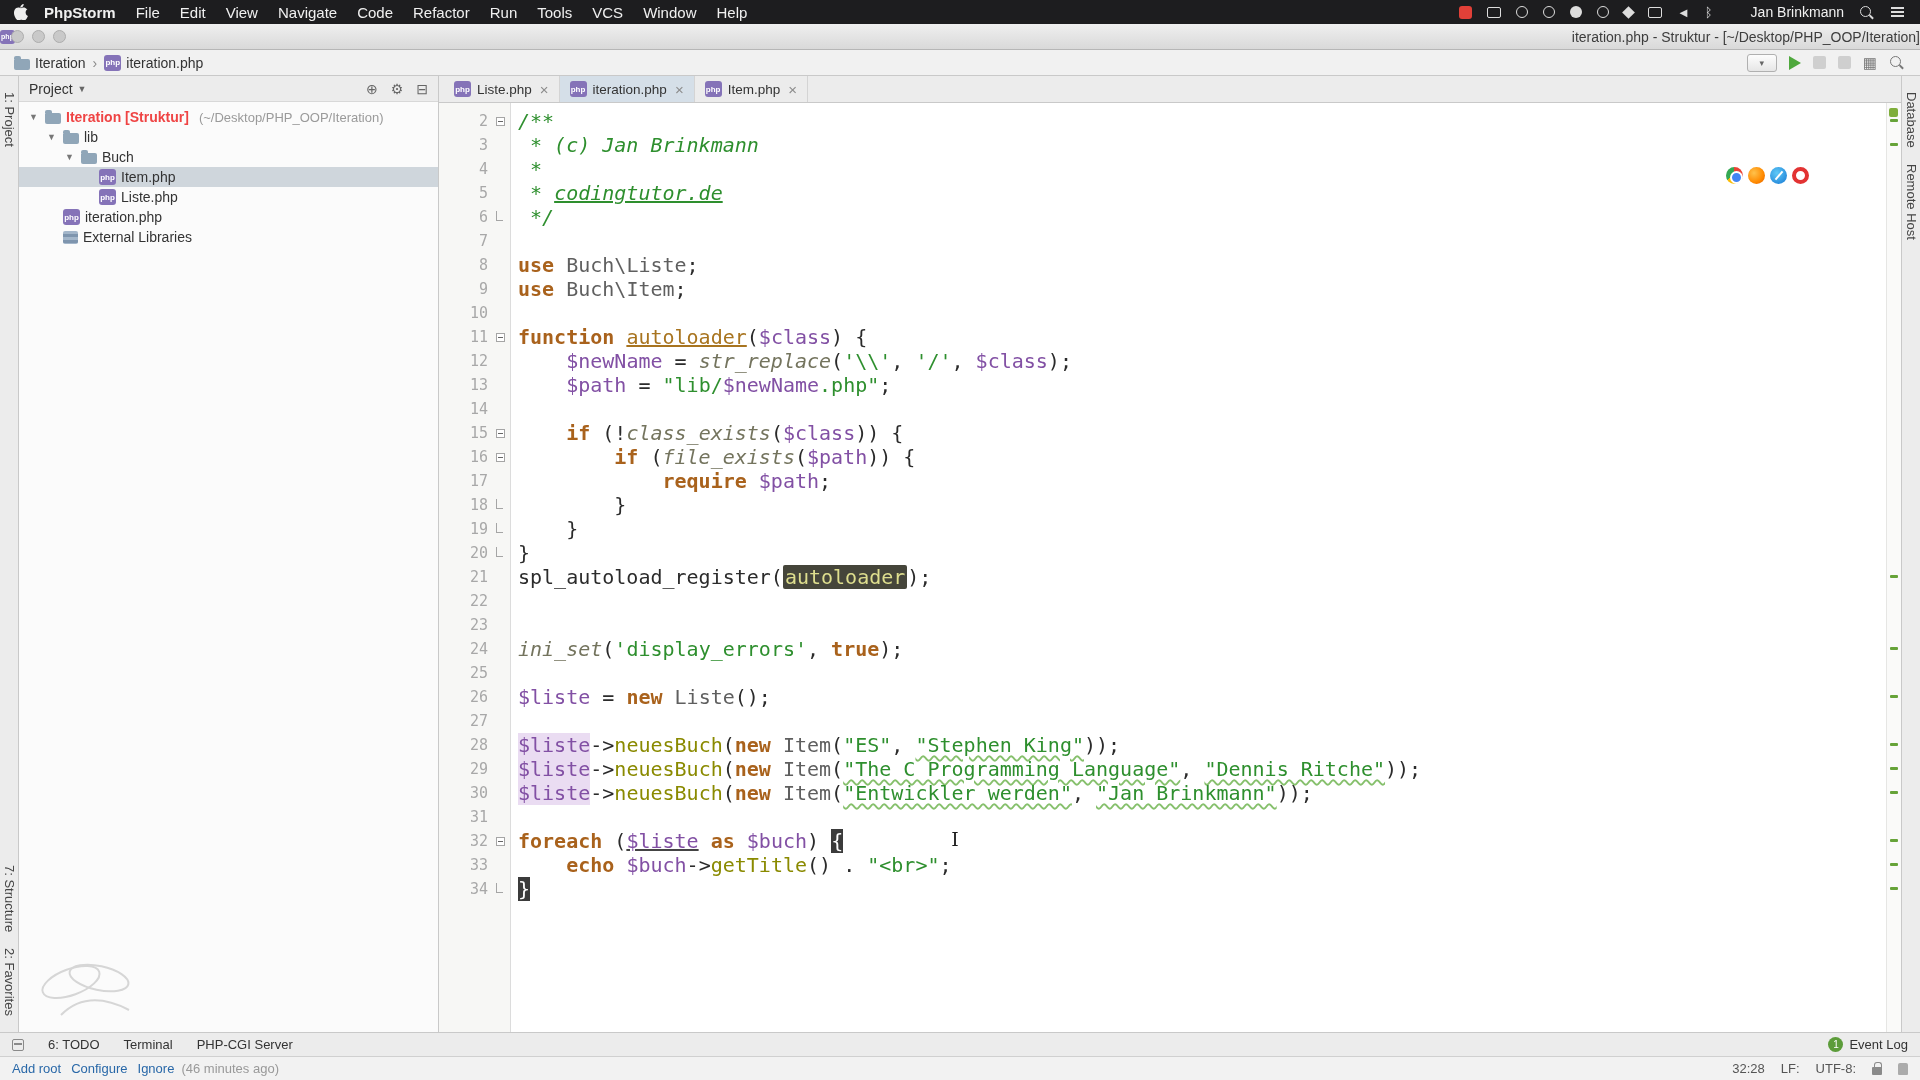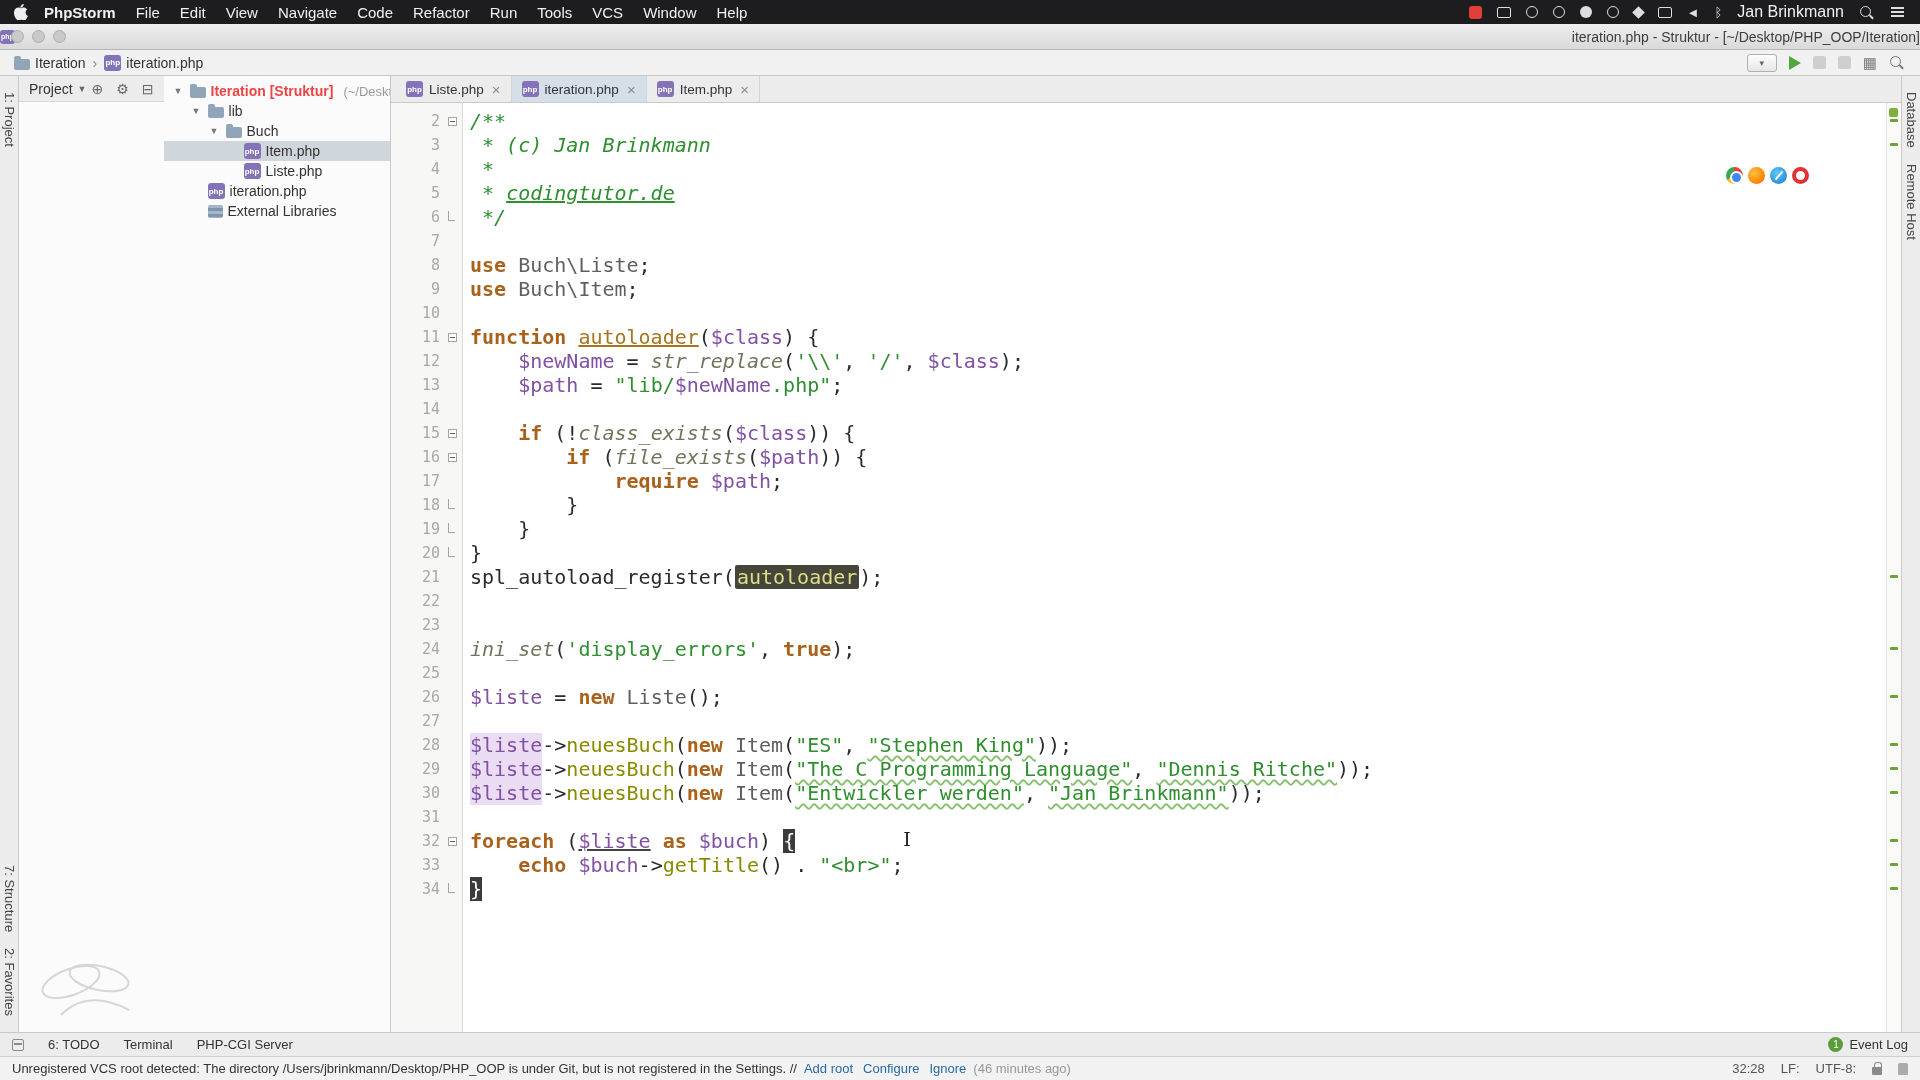--- a/index.html
+++ b/index.html
@@ -18,21 +18,21 @@
   .mb-spacer{flex:1;}
   .mb-right{display:flex;align-items:center;gap:15px;}
   #status-icons{display:flex;align-items:center;gap:15px;}
   .mb-icon{display:inline-flex;align-items:center;justify-content:center;}
   .ik-rec{width:13px;height:13px;background:#e14038;border-radius:3px;}
   .ik-sq{width:14px;height:11px;border:1.5px solid #ddd;border-radius:2px;}
   .ik-ci{width:12px;height:12px;border:1.5px solid #ddd;border-radius:50%;}
   .ik-cf{width:12px;height:12px;background:#ddd;border-radius:50%;}
   .ik-dia{width:9px;height:9px;background:#ddd;transform:rotate(45deg);}
   .ik-gl{color:#ddd;font-size:13px;line-height:1;}
-  .username{font-size:16px;white-space:nowrap;}
+  .username{font-size:14px;white-space:nowrap;margin-left:23px;}
   .ik-search{position:relative;width:15px;height:15px;}
   .ik-search::before{content:"";position:absolute;left:1px;top:1px;width:9px;height:9px;border:1.5px solid #ddd;border-radius:50%;}
   .ik-search::after{content:"";position:absolute;left:10px;top:11px;width:5px;height:1.5px;background:#ddd;transform:rotate(45deg);}
   .ik-menu{width:13px;height:2px;background:#ddd;box-shadow:0 -4px 0 #ddd,0 4px 0 #ddd;margin:0 2px;}
 
   
   .titlebar{height:26px;background:linear-gradient(#efefef,#d9d9d9);border-bottom:1px solid #b6b6b6;display:flex;align-items:center;position:relative;}
   .traffic{display:flex;gap:8px;padding-left:11px;z-index:2;}
   .tl{width:13px;height:13px;border-radius:50%;background:#c9c9c9;border:1px solid #adadad;}
   .title-text{position:absolute;left:0;right:0;display:flex;justify-content:space-between;align-items:center;gap:10px;font-size:14px;color:#3d3d3d;}
@@ -60,21 +60,21 @@
 
   
   .main{display:flex;height:956px;}
   .tool-strip{width:19px;background:#ececec;display:flex;flex-direction:column;align-items:center;padding:8px 0;font-size:13px;color:#454545;}
   .left-strip{border-right:1px solid #c9c9c9;}
   .right-strip{border-left:1px solid #c9c9c9;}
   .strip-label{writing-mode:vertical-rl;white-space:nowrap;margin:8px 0;}
   .strip-spacer{flex:1;}
 
   
-  .project-panel{width:372px;background:#fbfbfb;border-right:1px solid #c9c9c9;display:flex;position:relative;}
+  .project-panel{width:420px;background:#fbfbfb;border-right:1px solid #c9c9c9;display:flex;flex-direction:column;position:relative;}
   .pp-header{height:26px;background:#ececec;border-bottom:1px solid #d8d8d8;display:flex;align-items:center;padding:0 10px;font-size:14px;color:#333;gap:5px;}
   .pp-caret{font-size:9px;color:#666;}
   .pp-icons{margin-left:auto;display:flex;gap:13px;color:#666;font-size:14px;}
   .tree{flex:1;padding-top:5px;font-size:14px;color:#333;overflow:hidden;}
   .tree-row{height:20px;display:flex;align-items:center;gap:5px;white-space:nowrap;}
   .tree-row.selected{background:#cfd6dc;}
   .expander{width:13px;font-size:9px;color:#777;text-align:center;flex:none;}
   .tree-label.bold{font-weight:bold;color:#ef4444;}
   .tree-path{color:#9a9a9a;margin-left:5px;font-size:13px;}
   .watermark{position:absolute;left:12px;bottom:12px;}
@@ -485,21 +485,20 @@
       <span class="bb-item" data-name="tool-window-button-terminal">Terminal</span>
       <span class="bb-item" data-name="tool-window-button-php-cgi-server">PHP-CGI Server</span>
     </span>
   <div class="event-log" data-name="event-log-button">
     <span class="badge" data-name="event-log-badge">1</span>
     <span data-name="event-log-label">Event Log</span>
   </div>
 </div>
 
 <div class="statusbar" data-name="status-bar">
-  <span class="status-msg" data-name="vcs-status-message">Unregistered VCS root detected: The directory /Users/jbrinkmann/Desktop/PHP_OOP is under Git, but is not registered in the Settings. //</span>
   <span id="status-links" style="display:flex;gap:10px;">
       <span class="status-link" data-name="vcs-link-add-root">Add root</span>
       <span class="status-link" data-name="vcs-link-configure">Configure</span>
       <span class="status-link" data-name="vcs-link-ignore">Ignore</span>
     </span>
   <span class="age" data-name="status-message-age">(46 minutes ago)</span>
   <div class="sb-right">
     <span data-name="caret-position">32:28</span>
     <span data-name="line-separator-indicator">LF:</span>
     <span data-name="encoding-indicator">UTF-8:</span>

